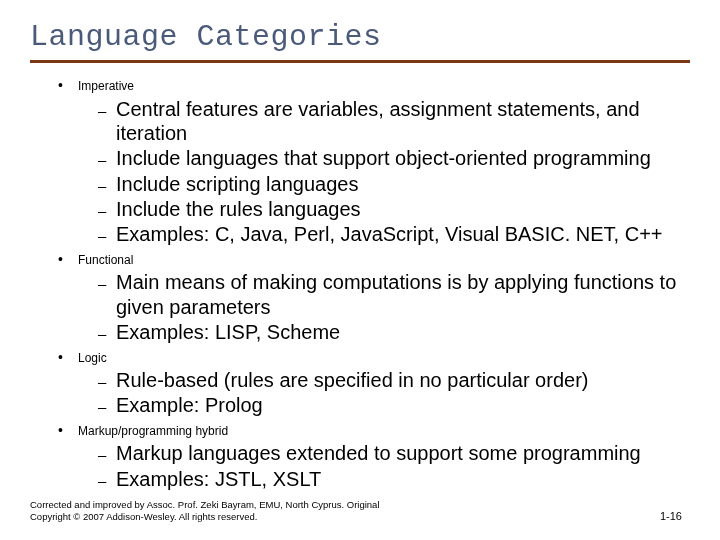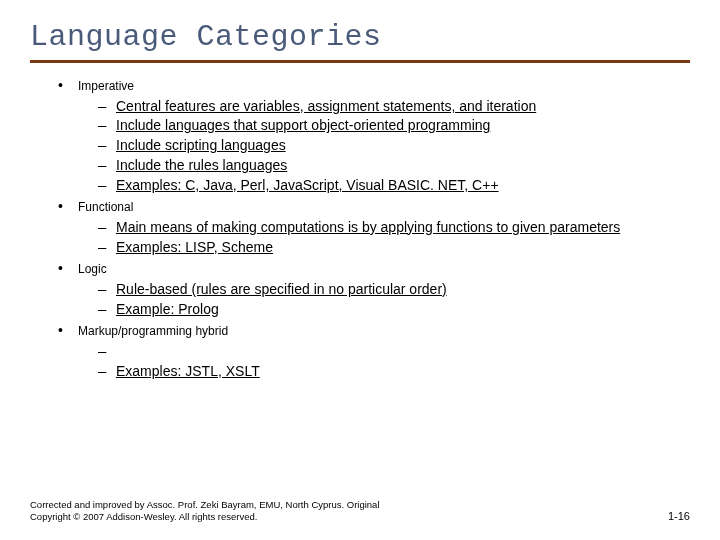--- a/index.html
+++ b/index.html
@@ -54,29 +54,28 @@
   .lvl2-row {
     display: flex;
     align-items: baseline;
   }
   .lvl2-bullet {
     width: 18px;
     flex-shrink: 0;
     font-size: 15px;
   }
   .lvl2-text {
-    font-size: 14px;
+    font-size: 20px;
     line-height: 1.22;
-    text-decoration: underline;
   }
   .footer {
     position: absolute;
     bottom: 18px;
     left: 30px;
-    right: 30px;
+    right: 38px;
     display: flex;
     justify-content: space-between;
     align-items: flex-end;
     font-size: 9.5px;
     color: #000;
   }
   .footer-left {
     max-width: 360px;
     line-height: 1.2;
   }
@@ -169,20 +168,21 @@
 
   <div class="lvl1">
     <div class="lvl1-row">
       <span class="lvl1-bullet">•</span>
       <span class="lvl1-text">Markup/programming hybrid</span>
     </div>
   </div>
   <div class="lvl2">
       <div class="lvl2-row">
         <span class="lvl2-bullet">–</span>
+        <span class="lvl2-text">Markup languages extended to support some programming</span>
       </div>
     </div>
   <div class="lvl2">
       <div class="lvl2-row">
         <span class="lvl2-bullet">–</span>
         <span class="lvl2-text">Examples: JSTL, XSLT</span>
       </div>
     </div>
 
 </div>

